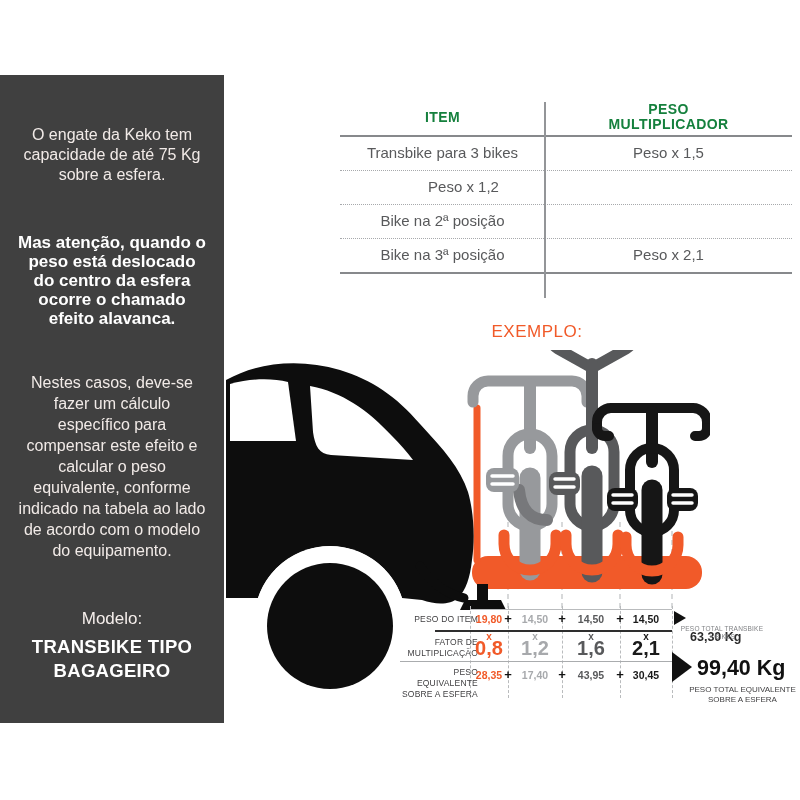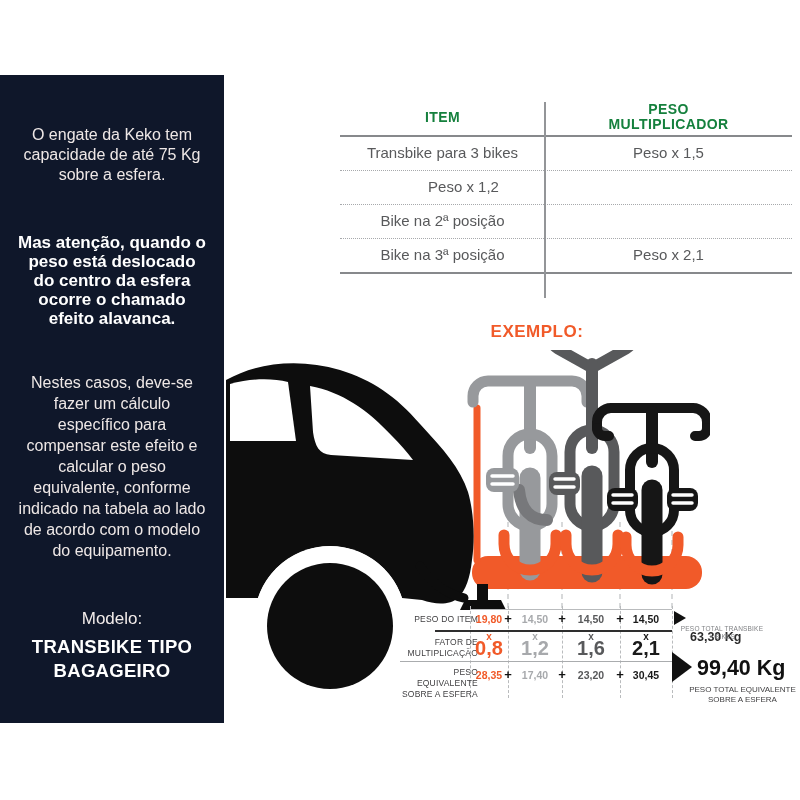--- a/index.html
+++ b/index.html
@@ -1,19 +1,19 @@
 <!DOCTYPE html>
 <html><head>
 <meta charset="utf-8">
 <style>
   html,body{margin:0;padding:0;background:#ffffff;}
   .canvas{position:relative;width:800px;height:800px;background:#fff;overflow:hidden;
           font-family:"Liberation Sans","DejaVu Sans",sans-serif;}
   
-  .sidebar{position:absolute;left:0;top:75px;width:224px;height:648px;background:#0f172a;
+  .sidebar{position:absolute;left:0;top:75px;width:224px;height:648px;background:#404040;
            box-sizing:border-box;padding:0 16px;text-align:center;color:#fff;}
   .sb-p1{margin:50px 0 0 0;font-size:16px;line-height:20px;color:rgba(255,248,244,.93);}
   .sb-p2{margin:48px 0 0 0;font-size:17px;line-height:19px;font-weight:bold;color:#ffffff;}
   .sb-p3{margin:44px 0 0 0;font-size:16px;line-height:21px;color:rgba(255,248,244,.93);}
   .sb-model-label{margin:48px 0 0 0;font-size:17px;line-height:20px;color:rgba(255,248,244,.95);}
   .sb-model-name{margin:6px 0 0 0;font-size:18.5px;line-height:24px;font-weight:bold;color:#fff;letter-spacing:.3px;}
   
   .ftable{position:absolute;left:340px;top:98px;width:452px;}
   .ft-head{display:flex;height:37px;align-items:center;}
   .ft-head .c1{width:205px;text-align:center;}
@@ -21,21 +21,21 @@
   .ft-head-label{color:#15803d;font-weight:bold;font-size:14px;line-height:15px;letter-spacing:.4px;}
   .ft-head .c2 .ft-head-label{display:inline-block;width:140px;text-align:center;}
   .ft-body{border-top:2px solid #87898c;border-bottom:2px solid #87898c;}
   .ft-row{display:flex;height:33px;}
   .ft-row + .ft-row{border-top:1.5px dotted #a7a9ac;}
   .ft-row .c1{width:205px;text-align:center;line-height:32px;font-size:15px;color:#58595B;}
   .ft-row .c2{width:247px;text-align:center;line-height:32px;font-size:15px;color:#58595B;}
   .ft-divider{position:absolute;left:204px;top:4px;width:1.5px;height:196px;background:#939598;}
   
   .exemplo{position:absolute;left:437px;top:322px;width:200px;text-align:center;
-           color:#F15A29;font-size:17px;font-weight:bold;letter-spacing:.5px;}
+           color:#F15A29;font-size:17px;font-weight:normal;letter-spacing:.5px;}
   
   .illu{position:absolute;left:218px;top:350px;width:492px;height:350px;pointer-events:none;}
   
   .calc{position:absolute;left:398px;top:606px;width:402px;height:112px;font-family:"Liberation Sans","DejaVu Sans",sans-serif;}
   .calc .vdash{position:absolute;top:0;height:92px;width:0;border-left:1.5px dashed #b9bbbd;}
   .calc .hline{position:absolute;height:0;}
   .hl-top{left:72px;top:3px;width:202px;border-top:1.5px solid #b9bbbd;}
   .hl-mid{left:37px;top:23.5px;width:237px;border-top:2px solid #2e2e2e;}
   .hl-low{left:2px;top:55px;width:272px;border-top:1.5px solid #aaacae;}
   .calc-label{position:absolute;left:0;width:80px;text-align:right;font-size:8.5px;line-height:11px;
@@ -203,21 +203,21 @@
     <span class="cnum p2c colc2" style="color: rgb(167, 169, 172);">1,2</span>
     <span class="cx p3c colc3" style="color: rgb(88, 89, 91);">x</span>
     <span class="cnum p3c colc3" style="color: rgb(88, 89, 91);">1,6</span>
     <span class="cx p4c colc4" style="color: rgb(26, 26, 26);">x</span>
     <span class="cnum p4c colc4" style="color: rgb(26, 26, 26);">2,1</span>
 
     <span class="cval r3 p1c colc1" style="color: rgb(241, 90, 41);">28,35</span>
     <span class="cplus r3p s1">+</span>
     <span class="cval r3 p2c colc2" style="color: rgb(167, 169, 172);">17,40</span>
     <span class="cplus r3p s2">+</span>
-    <span class="cval r3 p3c colc3" style="color: rgb(88, 89, 91);">23,20</span>
+    <span class="cval r3 p3c colc3" style="color: rgb(88, 89, 91);">43,95</span>
     <span class="cplus r3p s3">+</span>
     <span class="cval r3 p4c colc4" style="color: rgb(26, 26, 26);">30,45</span>
 
     <div class="tri tri1"></div>
     <div class="tot1-val">63,30 Kg</div>
     <div class="tot1-cap">PESO TOTAL TRANSBIKE + BIKES</div>
     <div class="tri tri2"></div>
     <div class="tot2-val">99,40 Kg</div>
     <div class="tot2-cap">PESO TOTAL EQUIVALENTE SOBRE A ESFERA</div>
   </div>

